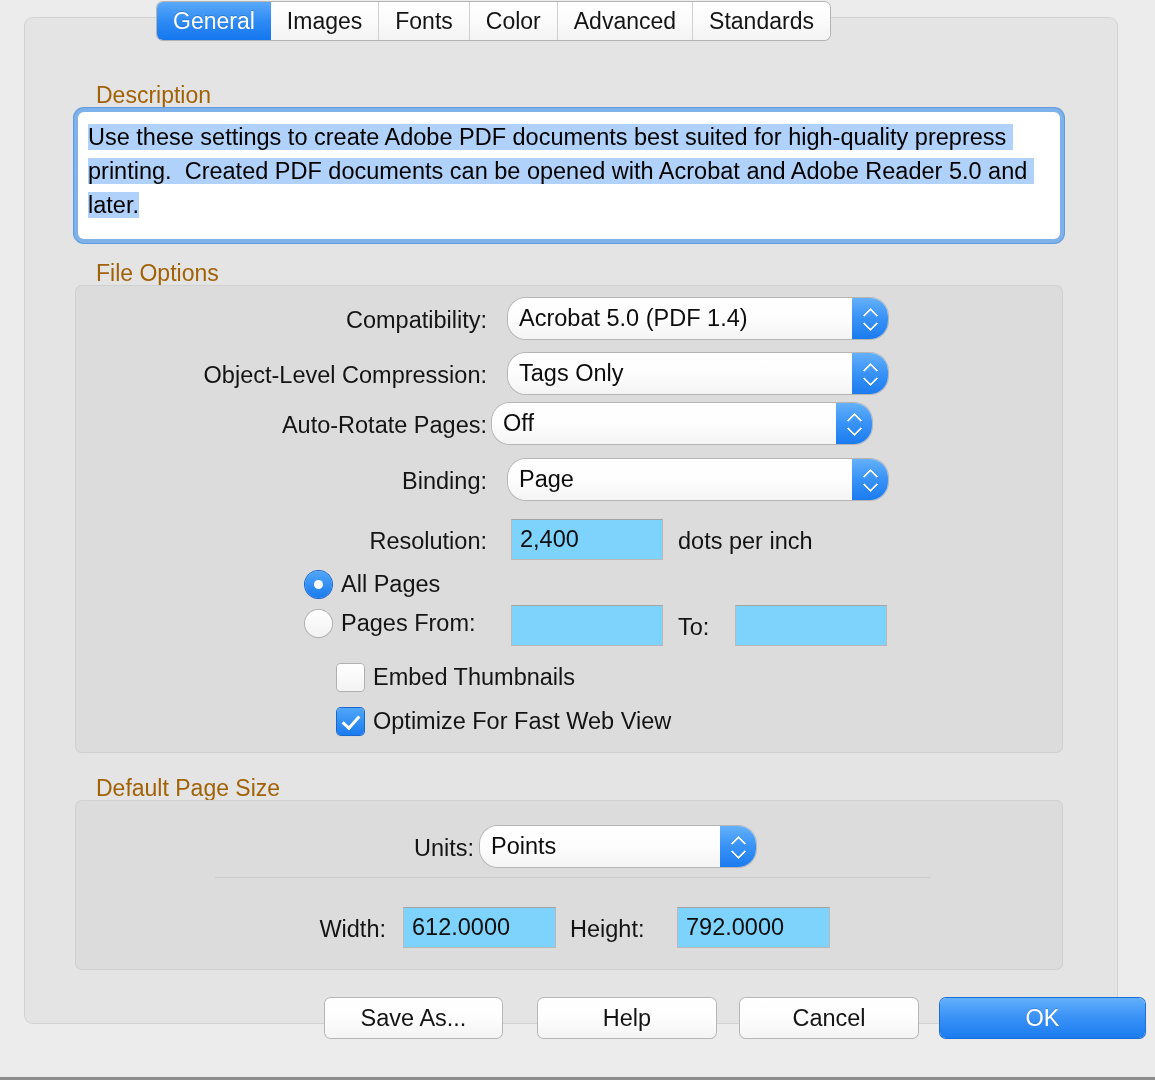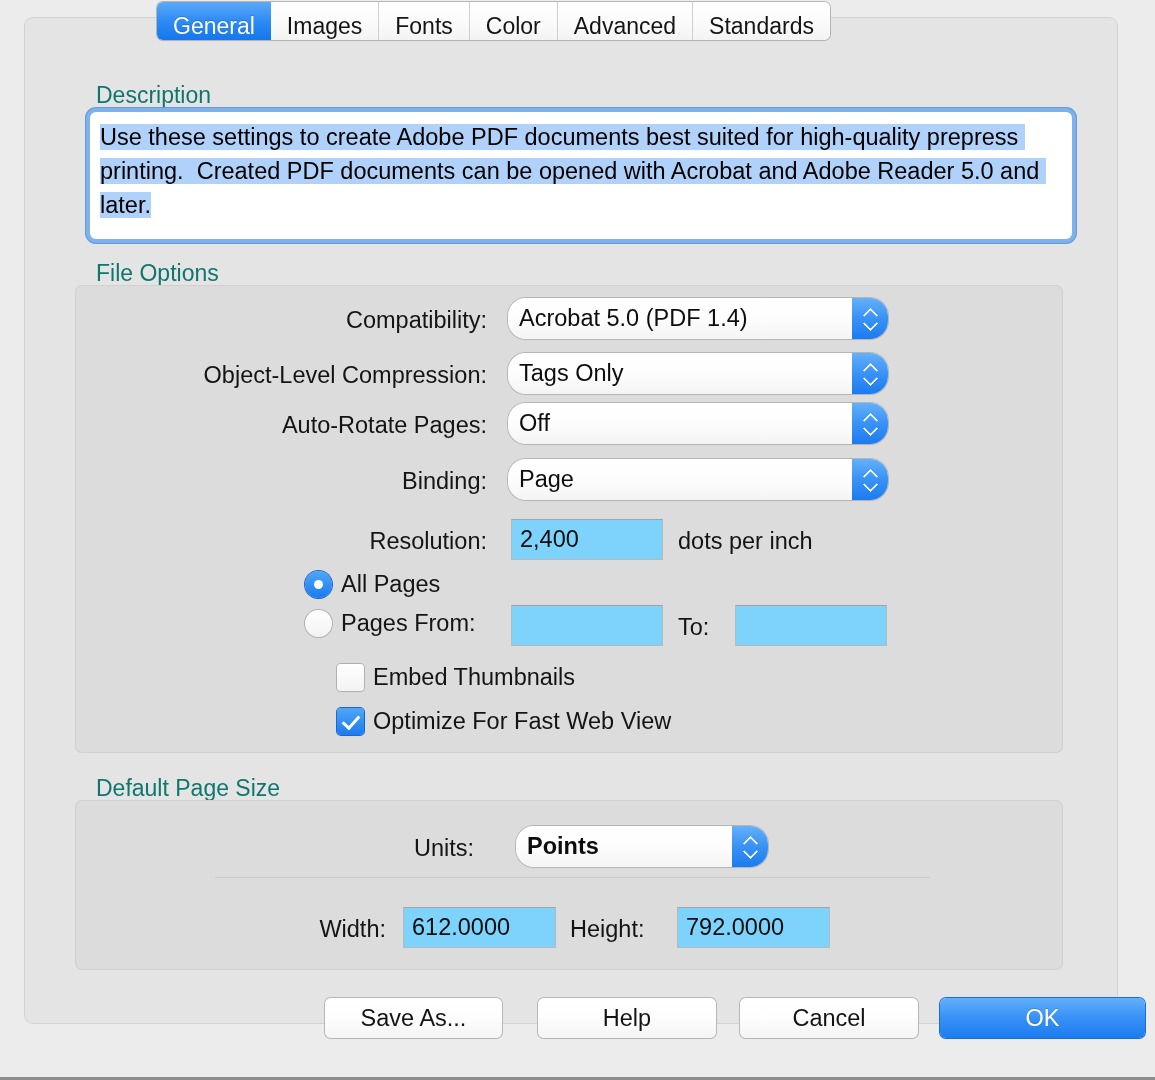--- a/index.html
+++ b/index.html
@@ -33,21 +33,21 @@
     top: 2px;
     height: 38px;
     display: flex;
     border-radius: 6px;
     overflow: hidden;
     box-shadow: 0 0 0 1px #b4b4b4, 0 1px 1px rgba(0,0,0,0.10);
     background: #fefefe;
   }
   .tab {
     display: flex;
-    align-items: flex-end;
+    align-items: center;
     justify-content: center;
     height: 38px;
     padding: 0 16px;
     font-size: 23px;
     color: #141414;
     background: linear-gradient(to bottom, #ffffff 0%, #fbfbfb 48%, #f3f3f3 100%);
     border-left: 1px solid #cfcfcf;
     box-sizing: border-box;
     cursor: default;
     white-space: nowrap;
@@ -70,21 +70,21 @@
     height: 1005px;
     background: #e4e4e4;
     border-radius: 8px;
     box-shadow: 0 0 0 1px #d2d2d2;
   }
 
   
   .section-title {
     position: absolute;
     font-size: 23px;
-    color: #0f766e;
+    color: #a16207;
     white-space: nowrap;
   }
 
   
   .groupbox {
     position: absolute;
     background: #dcdcdc;
     border-radius: 7px;
     box-shadow: inset 0 0 0 1px #d0d0d0;
   }
@@ -94,21 +94,20 @@
     position: absolute;
     left: 78px;
     top: 112px;
     width: 982px;
     height: 127px;
     border-radius: 6px;
     background: #ffffff;
     box-sizing: border-box;
     box-shadow: 0 0 0 4px #7fb2ea, 0 0 0 5px #5f9bdd;
     overflow: hidden;
-    margin-left: 12px;
   }
   #desc-text {
     position: absolute;
     left: 10px;
     top: 8px;
     width: 962px;
     font-size: 23.5px;
     line-height: 34px;
     color: #000000;
     white-space: pre-wrap;
@@ -350,21 +349,21 @@
   <div class="fld-label" style="left:130px; top:362px; width:357px;">Object-Level Compression:</div>
   <div class="popup" style="left:508px; top:353px; width:380px;">
     <span class="pu-value">Tags Only</span>
     <span class="pu-arrows">
         <i class="chev"></i>
         <i class="chev down"></i>
       </span>
   </div>
 
   <div class="fld-label" style="left:200px; top:412px; width:287px;">Auto-Rotate Pages:</div>
-  <div class="popup" style="left:508px; top:403px; width:380px;">
+  <div class="popup" style="left:492px; top:403px; width:380px;">
     <span class="pu-value">Off</span>
     <span class="pu-arrows">
         <i class="chev"></i>
         <i class="chev down"></i>
       </span>
   </div>
 
   <div class="fld-label" style="left:200px; top:468px; width:287px;">Binding:</div>
   <div class="popup" style="left:508px; top:459px; width:380px;">
     <span class="pu-value">Page</span>
@@ -404,21 +403,21 @@
 
   <div class="check-row" style="left:305px; top:708px;">
     <span class="checkbox on"></span>
     <span class="check-label">Optimize For Fast Web View</span>
   </div>
 
   <div class="section-title" style="left:96px; top:775px;">Default Page Size</div>
   <div class="groupbox" style="left:75px; top:800px; width:988px; height:170px;"></div>
 
   <div class="fld-label" style="left:300px; top:835px; width:174px;">Units:</div>
-  <div class="popup" style="left:516px; top:826px; width:252px;font-weight:bold;">
+  <div class="popup" style="left:480px; top:826px; width:276px;">
     <span class="pu-value">Points</span>
     <span class="pu-arrows">
         <i class="chev"></i>
         <i class="chev down"></i>
       </span>
   </div>
 
   <div id="units-sep"></div>
 
   <div class="fld-label" style="left:200px; top:916px; width:186px;">Width:</div>

